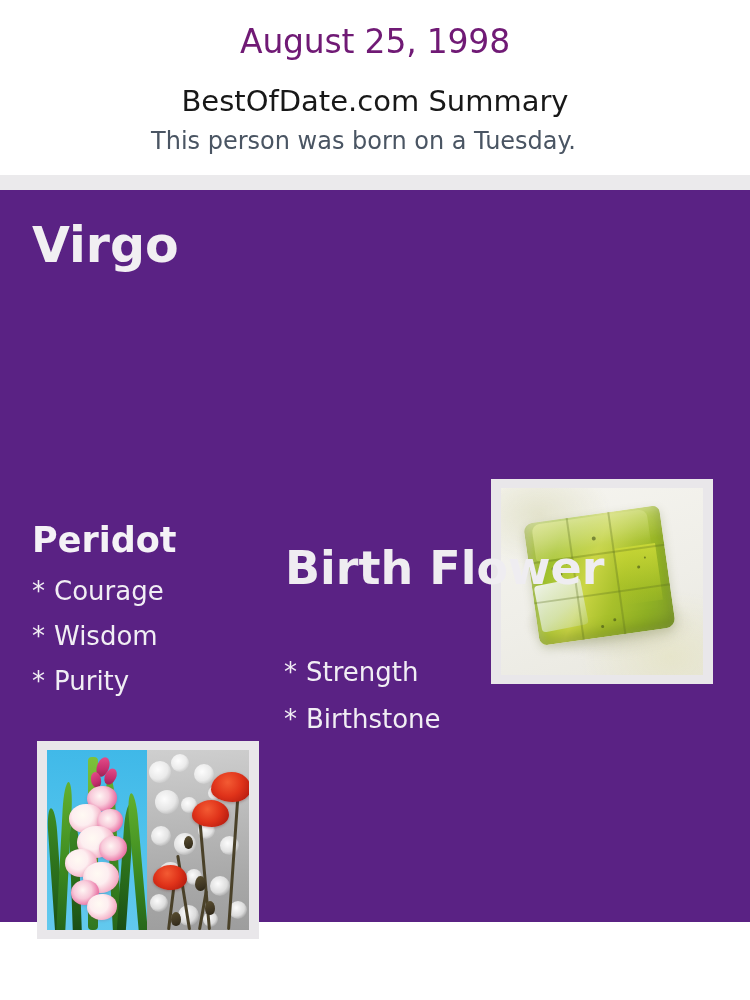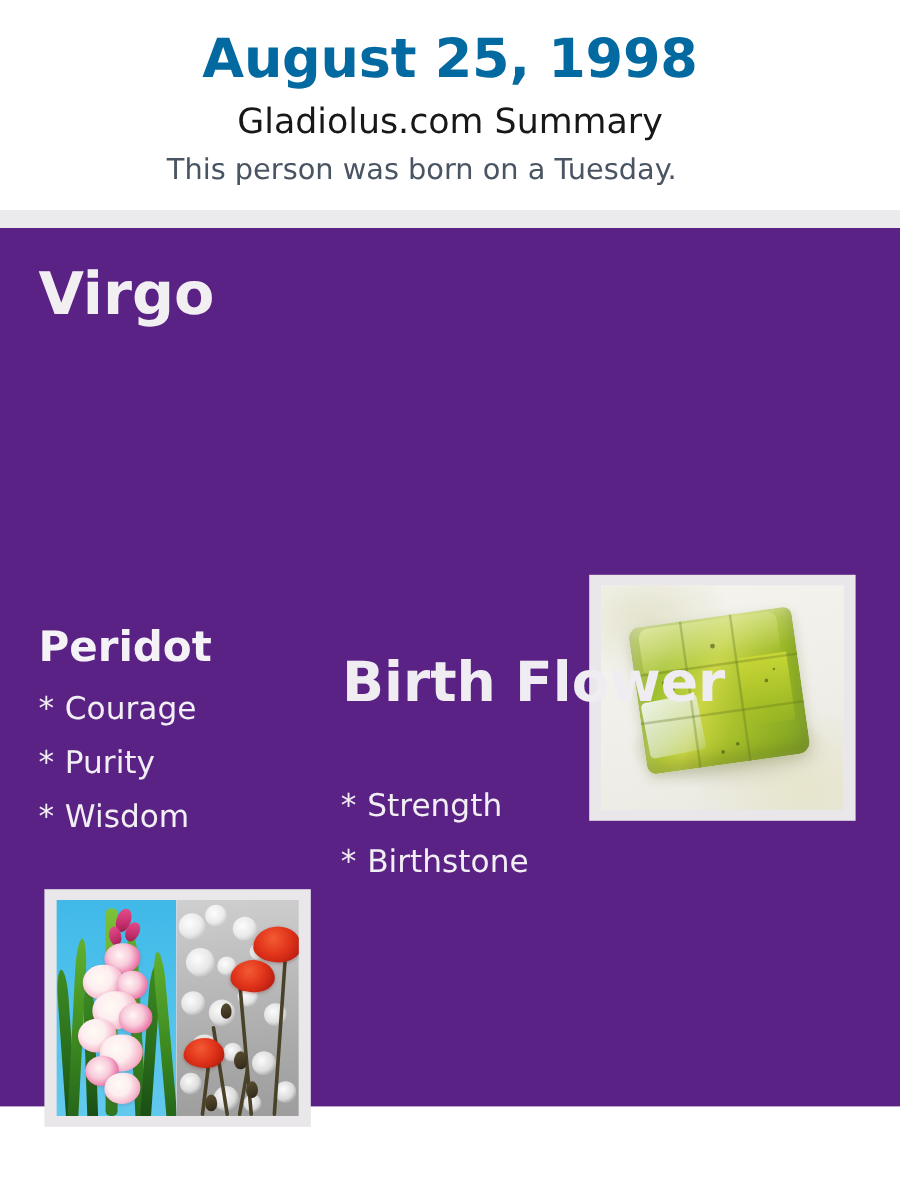--- a/index.html
+++ b/index.html
@@ -28,38 +28,38 @@
     left: 0; top: 0;
     width: 750px;
     height: 175px;
     background: #ffffff;
     text-align: center;
   }
   .header-date {
     position: absolute;
     left: 0; top: 24px;
     width: 750px;
-    font-size: 45px;
-    font-weight: bold;
-    color: #0369a1;
+    font-size: 33px;
+    font-weight: normal;
+    color: #701a75;
     letter-spacing: -0.2px;
     line-height: 1.1;
   }
   .header-site {
     position: absolute;
     left: 0; top: 86px;
     width: 750px;
     font-size: 29px;
     font-weight: normal;
     color: #181818;
     line-height: 1.1;
   }
   .header-tagline {
     position: absolute;
-    left: 4px; top: 128px;
+    left: 16px; top: 128px;
     width: 695px;
     font-size: 24px;
     font-weight: normal;
     color: #4A5563;
     line-height: 1.1;
   }
   .header-rule {
     position: absolute;
     left: 0; top: 175px;
     width: 750px;
@@ -334,39 +334,39 @@
     border-radius: 50% 50% 48% 48% / 56% 56% 44% 44%;
   }
 </style>
 </head>
 <body>
 
 <div class="card">
 
   <div class="header">
     <div class="header-date">August 25, 1998</div>
-    <div class="header-site">Gladiolus.com Summary</div>
+    <div class="header-site">BestOfDate.com Summary</div>
     <div class="header-tagline">This person was born on a Tuesday.</div>
   </div>
   <div class="header-rule"></div>
 
   <div class="body-panel">
 
     <div class="zodiac-title">Virgo</div>
 
     <div class="stone-name">Peridot</div>
     <div class="stone-traits">
       <div class="trait">
         <span class="star">*</span><span>Courage</span>
       </div>
       <div class="trait">
+        <span class="star">*</span><span>Wisdom</span>
+      </div>
+      <div class="trait">
         <span class="star">*</span><span>Purity</span>
-      </div>
-      <div class="trait">
-        <span class="star">*</span><span>Wisdom</span>
       </div>
     </div>
   </div>
 
   <div class="gem-frame">
     <div class="gem-photo">
       <div class="gem-bg-wash"></div>
       <div class="gem-shadow"></div>
       <div class="gem-body">
         <div class="gem-top-facet"></div>

